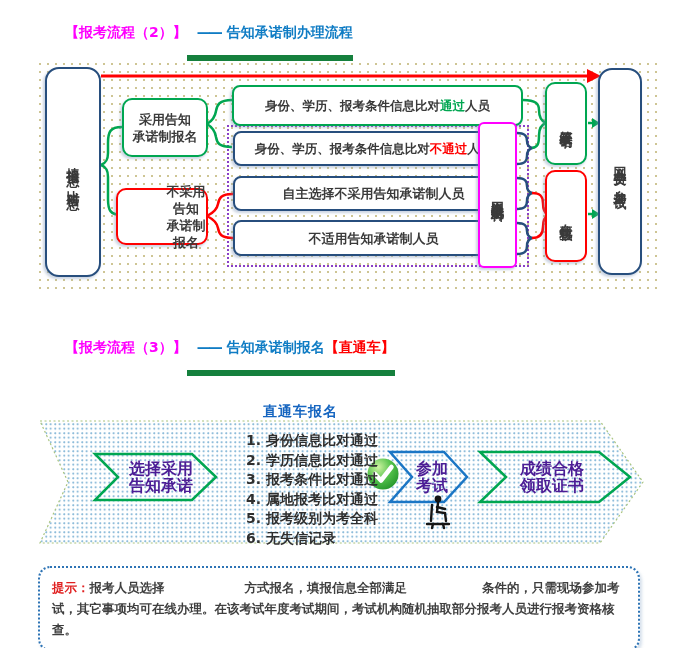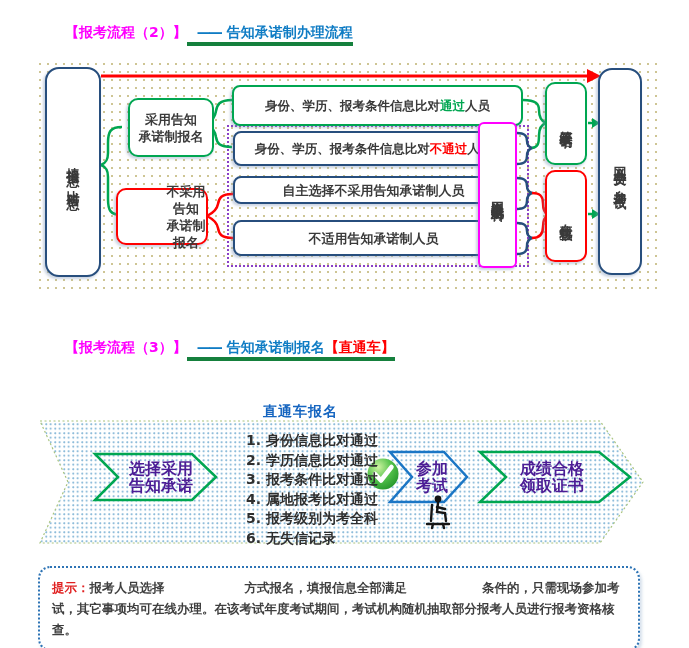--- a/index.html
+++ b/index.html
@@ -10,21 +10,21 @@
   .abs{position:absolute;}
   
   .top-pattern{
     left:36px;top:60px;width:627px;height:232px;
     background-image:radial-gradient(circle,#bdb170 1px,transparent 1.3px);
     background-size:8px 8px;opacity:.75;
   }
   
   .sec-title{font-size:14px;font-weight:bold;white-space:nowrap;}
   .sec-title .bracket{color:#ff00ff;}
-  .sec-title .linkwrap{border-bottom:4px solid #15803d;padding-bottom:2px;}
+  .sec-title .linkwrap{border-bottom:6px solid #15803d;padding-bottom:15px;}
   .sec-title .dash{color:#0f7cc4;margin:0 6px 0 10px;letter-spacing:-2px;}
   .sec-title .link{color:#0f7cc4;}
   .sec-title .hl-red{color:#ff0000;}
   
   .fbox{
     box-sizing:border-box;background:#fff;display:flex;align-items:center;justify-content:center;
     text-align:center;font-weight:600;font-size:13px;line-height:17px;
     box-shadow:-1.5px 2px 2.5px rgba(120,145,180,.38);
   }
   .b-blue{border:2px solid #274e7d;}
@@ -117,21 +117,21 @@
     <path d="M432,505 L431,521"></path>
     <path d="M427,524 L449,524"></path>
     <path d="M433,524 L432,528 M443,524 L444,528"></path>
   </g>
 </svg>
 
 <div class="abs fbox b-blue r14 vtext" style="left:45px;top:67px;width:56px;height:210px;">
   <span>填报信息　比对信息</span>
 </div>
 
-<div class="abs fbox b-green r10" style="left:128px;top:98px;width:86px;height:59px;">
+<div class="abs fbox b-green r10" style="left:122px;top:98px;width:86px;height:59px;">
   <div>
     <div>采用告知</div>
     <div>承诺制报名</div>
   </div>
 </div>
 
 <div class="abs fbox b-red r10" style="left:116px;top:188px;width:92px;height:57px;padding-left:48px;">
   <div>
     <div>不采用告知</div>
     <div>承诺制报名</div>
@@ -143,21 +143,21 @@
     <span>身份、学历、报考条件信息比对</span><span class="hl-green">通过</span><span>人员</span>
   </span>
 </div>
 
 <div class="abs fbox b-blue r8" style="left:233px;top:131px;width:281px;height:35px;font-size:12.5px;">
   <span>
     <span>身份、学历、报考条件信息比对</span><span class="hl-redtxt">不通过</span><span>人员</span>
   </span>
 </div>
 
-<div class="abs fbox b-blue r8" style="left:233px;top:176px;width:281px;height:28px;">
+<div class="abs fbox b-blue r8" style="left:233px;top:176px;width:281px;height:35px;">
   <span>自主选择不采用告知承诺制人员</span>
 </div>
 
 <div class="abs fbox b-blue r8" style="left:233px;top:220px;width:281px;height:36px;">
   <span>不适用告知承诺制人员</span>
 </div>
 
 <div class="abs fbox b-magenta r6 vtext" style="left:478px;top:122px;width:39px;height:146px;letter-spacing:1px;">
   <span>网上提交电子材料</span>
 </div>

